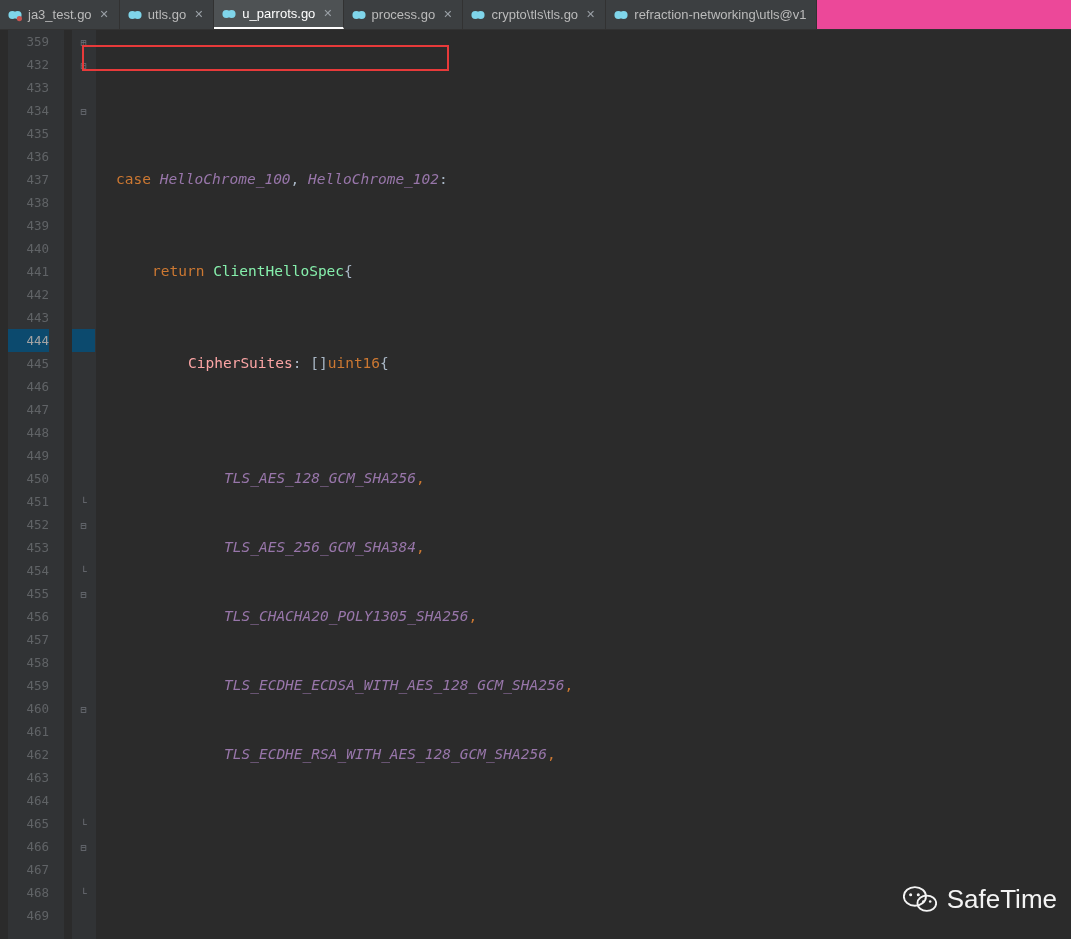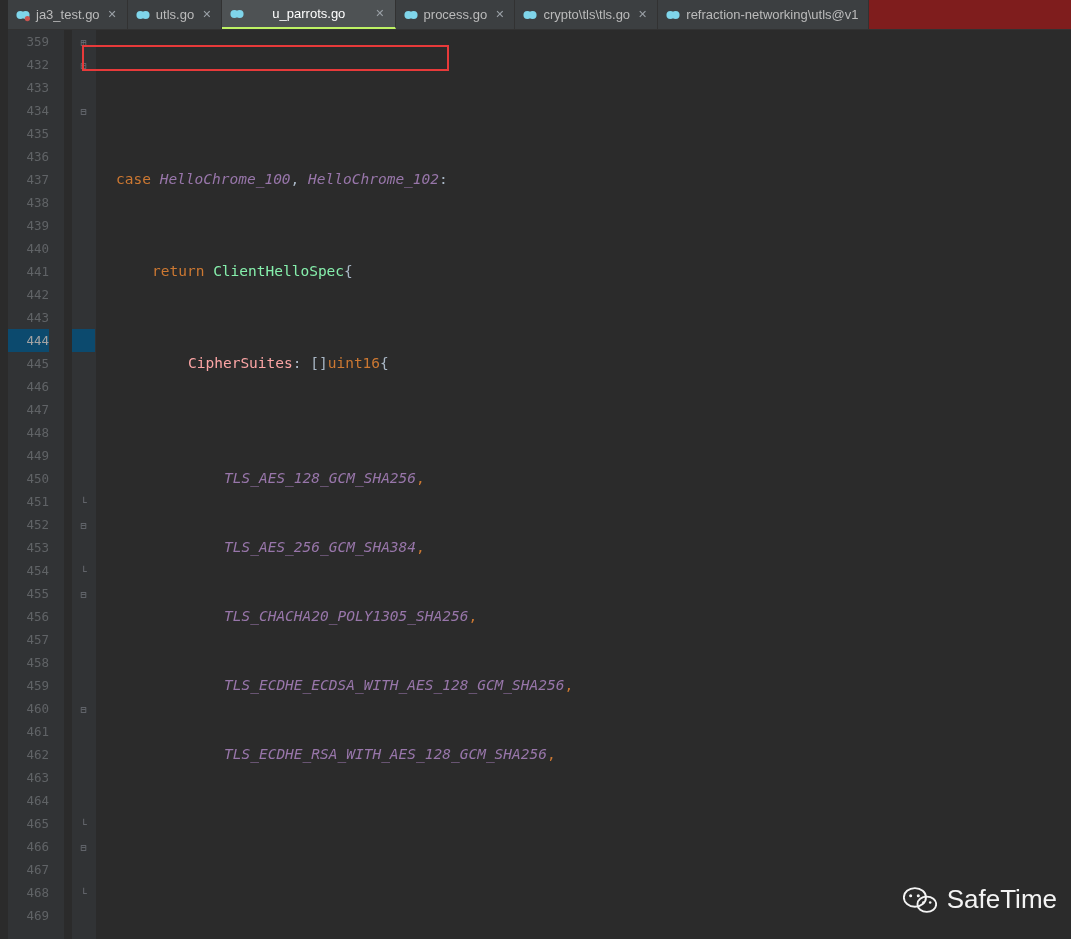--- a/index.html
+++ b/index.html
@@ -7,36 +7,35 @@
     width: 1071px; height: 939px;
     background: #2b2b2b;
     font-family: "Consolas", "Menlo", monospace;
     font-size: 14px;
     color: #a9b7c6;
     overflow: hidden;
   }
   
   .tab-bar {
     display: flex;
-    background: #7f1d1d;
+    background: #ec4899;
     height: 30px;
     border-bottom: 1px solid #323232;
     white-space: nowrap;
-    margin-left: 8px;
   }
   .tab {
     display: flex; align-items: center;
     padding: 0 10px 0 8px;
     background: #3c3f41; color: #bbbbbb;
     border-right: 1px solid #323232;
     font-family: "Segoe UI", sans-serif;
     font-size: 13px;
     cursor: pointer;
   }
-  .tab.active { background: #4e5254; color: #ffffff; border-bottom: 2px solid #bef264; gap: 22px; }
+  .tab.active { background: #4e5254; color: #ffffff; border-bottom: 2px solid #ffffff; }
   .tab .ico { margin-right: 6px; display: inline-flex; }
   .tab .xbtn { margin-left: 8px; color: #9aa0a6; font-size: 11px; }
   .go-ico { width: 14px; height: 14px; }
   .go-face { fill: #7fd5ea; }
   .go-test .go-face { fill: #7fd5ea; }
   .test-badge { fill: #c75450; }
   
   .editor {
     display: flex;
     height: calc(939px - 30px);
@@ -85,21 +84,21 @@
 
   .red-box {
     position:absolute;
     border: 2.5px solid #e83a3a;
     pointer-events:none;
   }
 
   
   .watermark {
     position: absolute; bottom: 24px; right: 14px;
-    display: flex; align-items: center; gap: 10px;
+    display: flex; align-items: flex-start; gap: 10px;
     color: #ffffff; font-family: "Segoe UI", sans-serif; font-size: 26px;
     opacity: 0.95;
   }
   .wechat-ico { width: 34px; height: 30px; }
   .wechat-ico circle, .wechat-ico path { fill: #ffffff; }
   .lvl2 { margin-left: 36px; }
   .lvl3 { margin-left: 72px; }
   .lvl4 { margin-left: 108px; }
 </style>
 </head>

